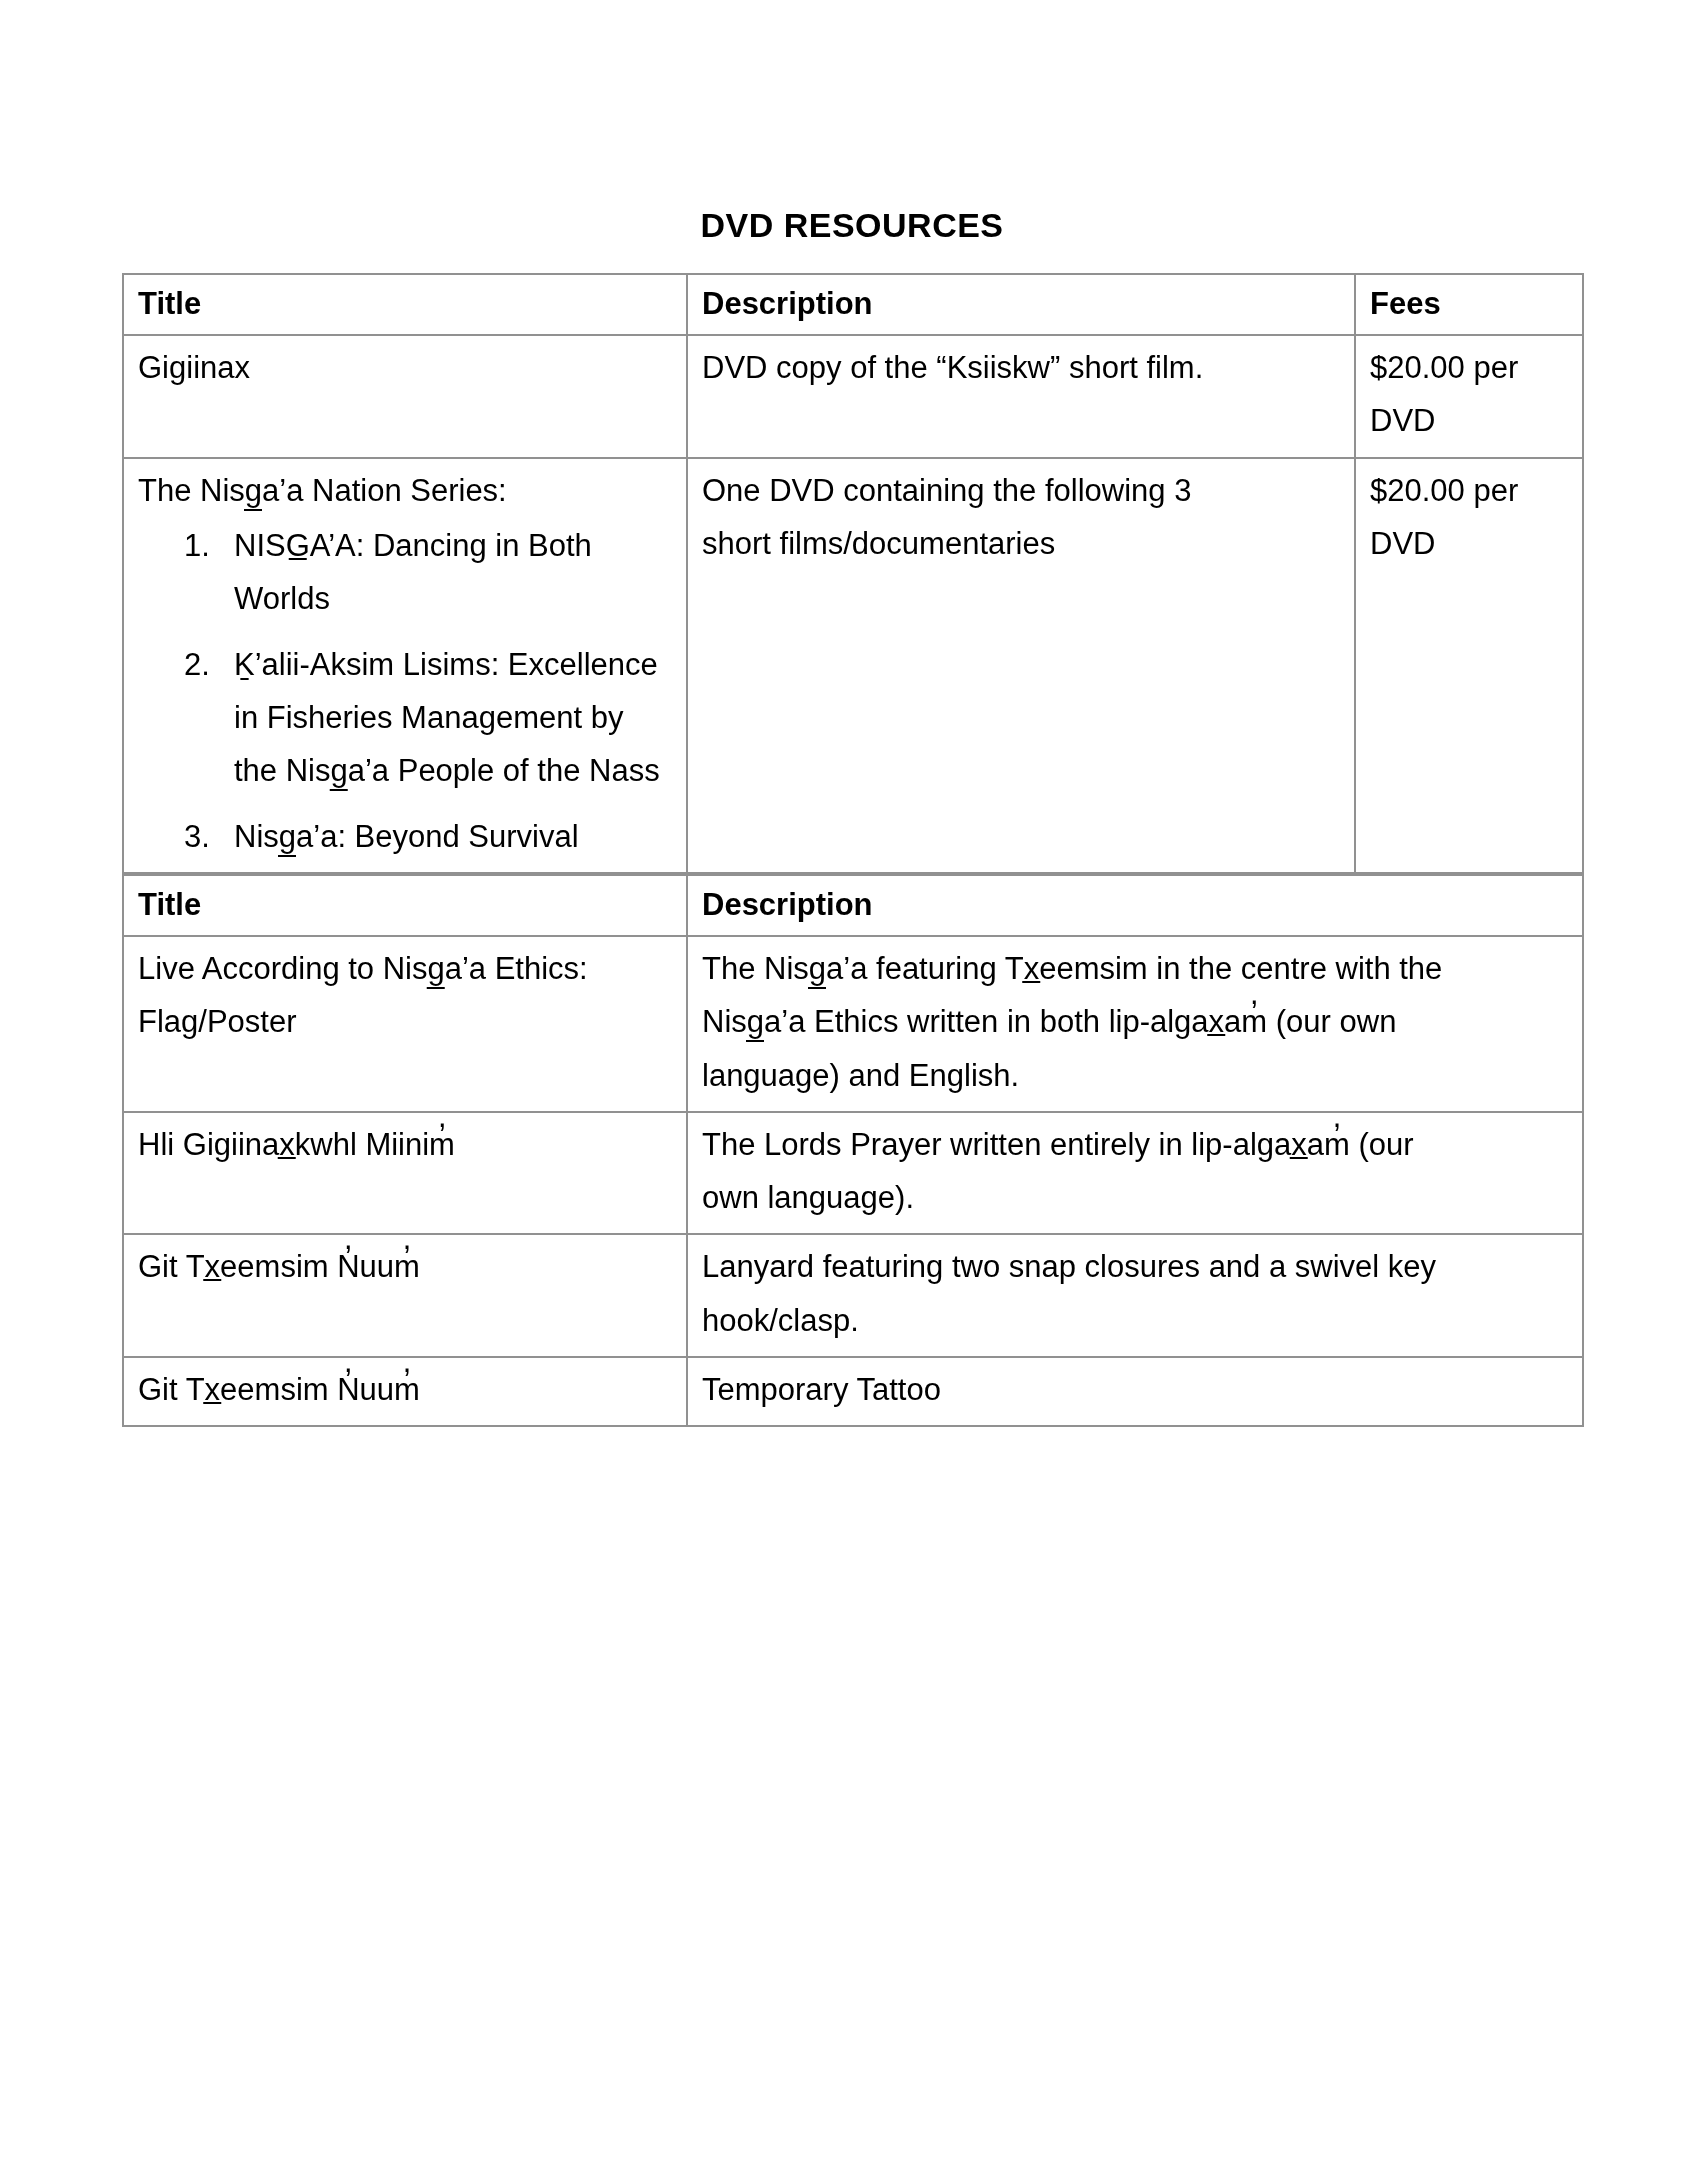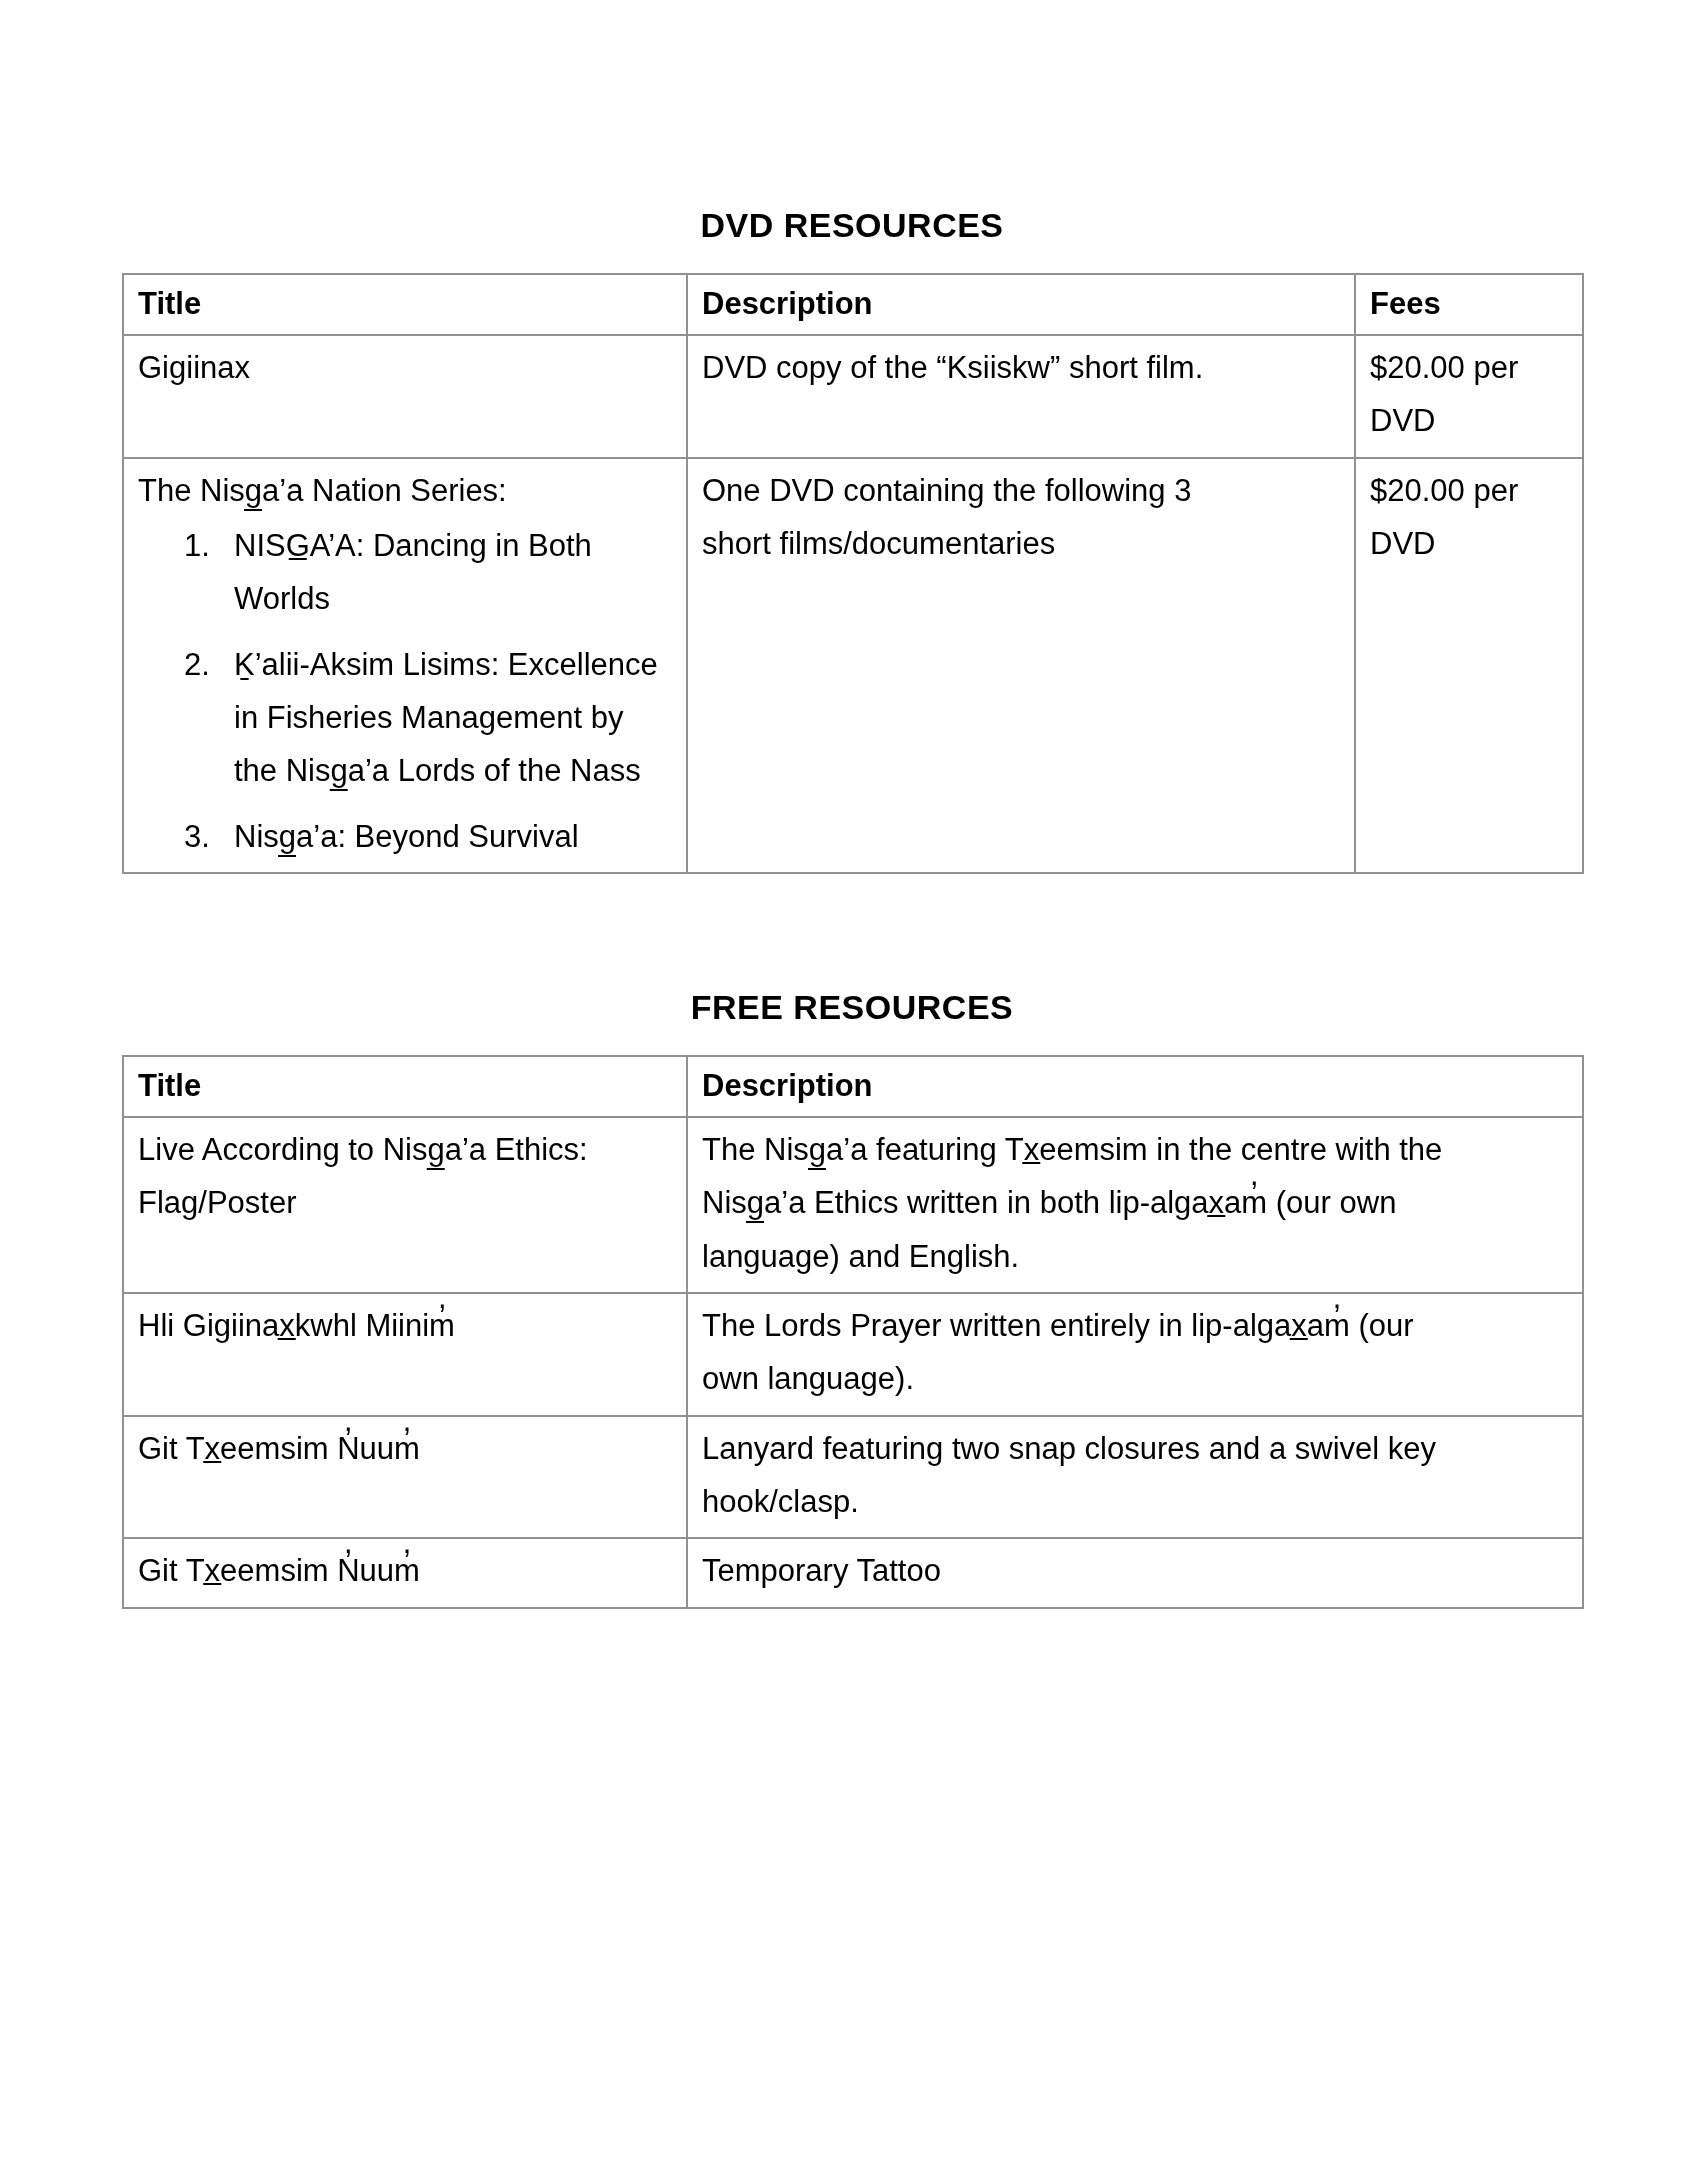--- a/index.html
+++ b/index.html
@@ -104,37 +104,36 @@
       <tr>
         <td>
           <div>The Nisg̲a’a Nation Series:</div>
           <ol class="film-list">
             <li>
               <span class="num">1.</span>
               <span class="li-text">NISG̲A’A: Dancing in Both Worlds</span>
             </li>
             <li>
               <span class="num">2.</span>
-              <span class="li-text">Ḵ’alii-Aksim Lisims: Excellence in Fisheries Management by the Nisg̲a’a Lords of the Nass</span>
+              <span class="li-text">Ḵ’alii-Aksim Lisims: Excellence in Fisheries Management by the Nisg̲a’a People of the Nass</span>
             </li>
             <li>
               <span class="num">3.</span>
               <span class="li-text">Nisg̲a’a: Beyond Survival</span>
             </li>
           </ol>
         </td>
         <td>
           <div class="desc-inner-b">One DVD containing the following 3 short films/documentaries</div>
         </td>
         <td>$20.00 per DVD</td>
       </tr>
     </tbody>
   </table>
 
-  <div class="section-heading free">FREE RESOURCES</div>
 
   <table class="res-table">
     <colgroup>
       <col style="width:564px">
       <col style="width:896px">
     </colgroup>
     <thead>
       <tr>
         <th>Title</th>
         <th>Description</th>

